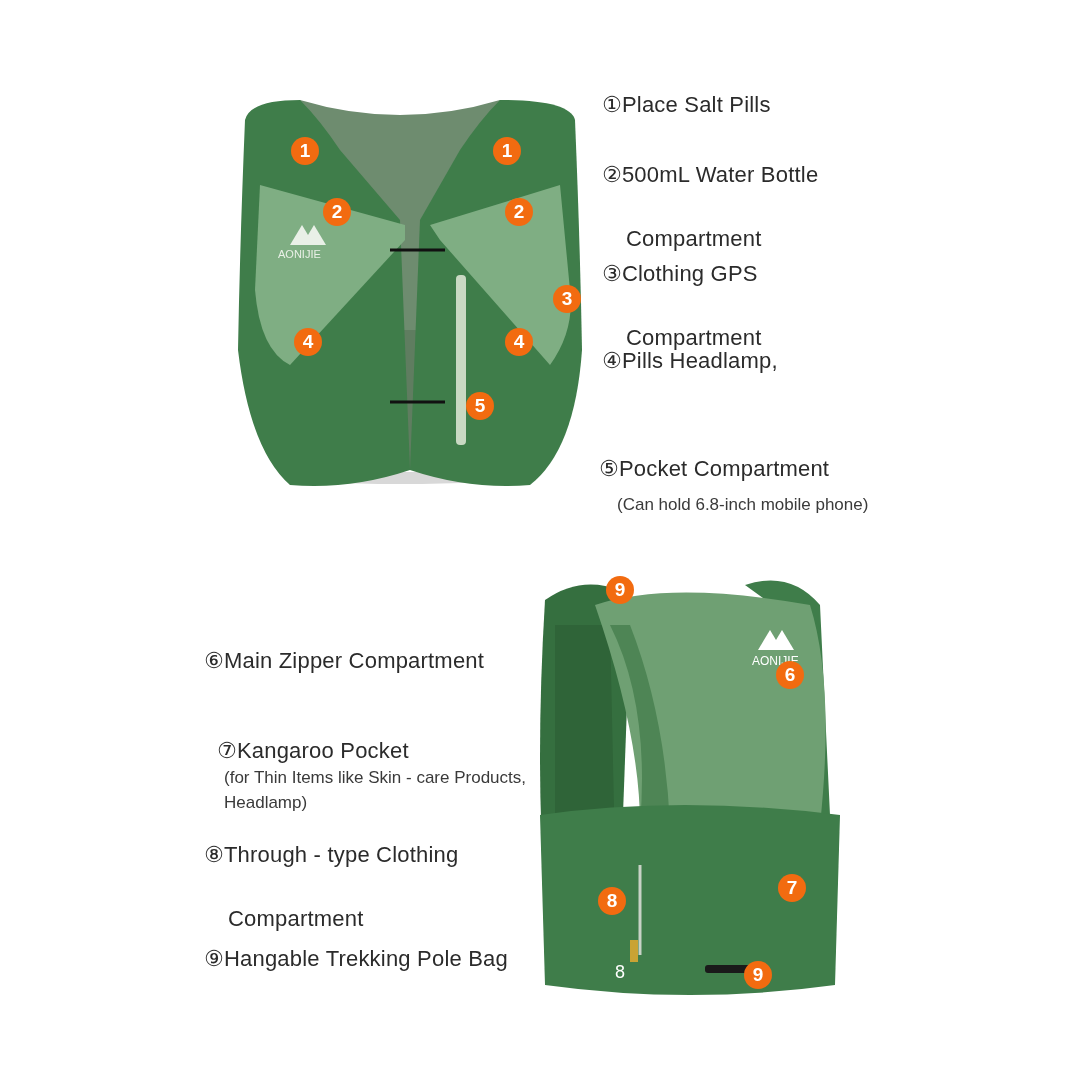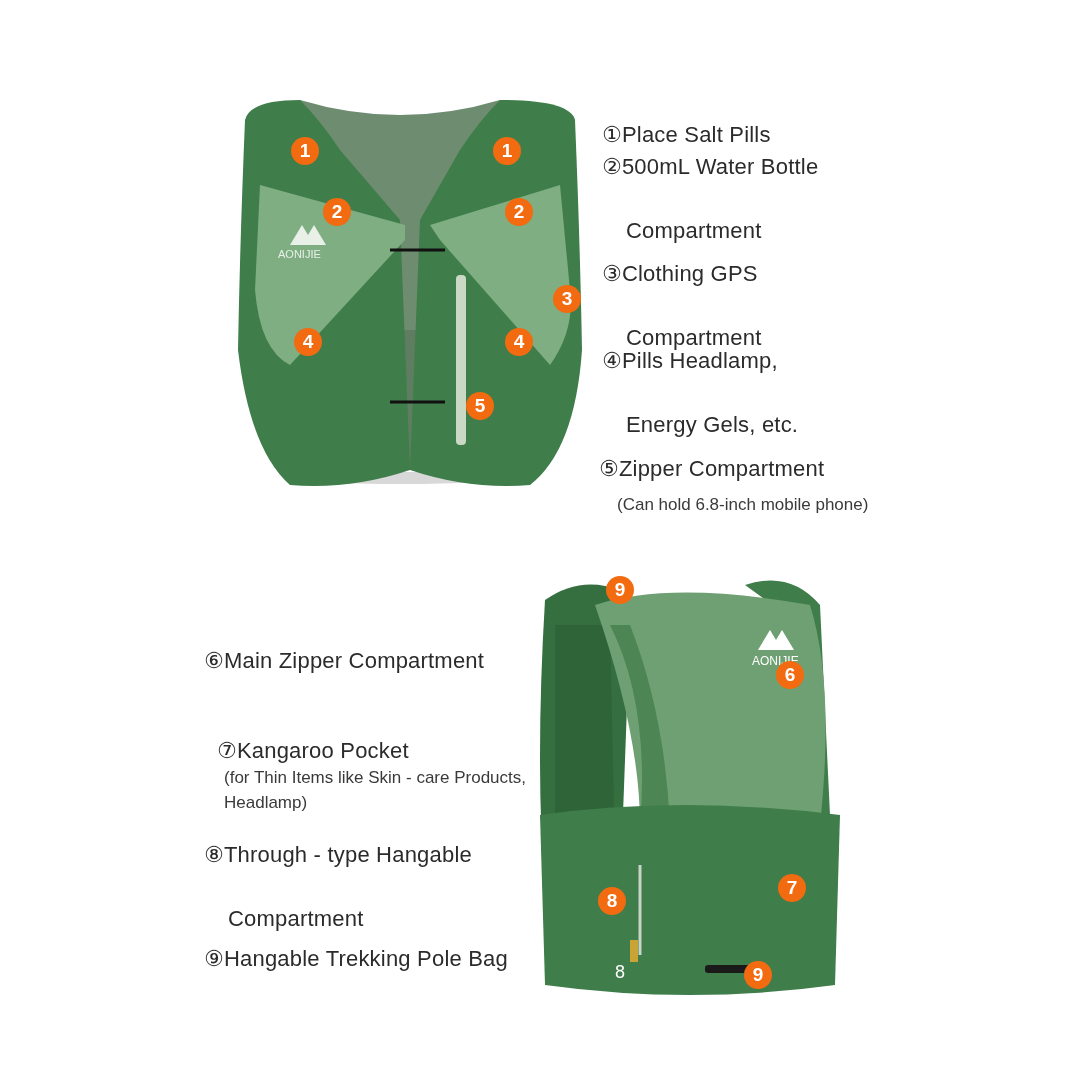--- a/index.html
+++ b/index.html
@@ -41,37 +41,36 @@
 
 <div class="marker" style="left:291px;top:137px">1</div>
 <div class="marker" style="left:493px;top:137px">1</div>
 <div class="marker" style="left:323px;top:198px">2</div>
 <div class="marker" style="left:505px;top:198px">2</div>
 <div class="marker" style="left:553px;top:285px">3</div>
 <div class="marker" style="left:294px;top:328px">4</div>
 <div class="marker" style="left:505px;top:328px">4</div>
 <div class="marker" style="left:466px;top:392px">5</div>
 
-<div class="feat" style="left:602px;top:120px">
+<div class="feat" style="left:602px;top:90px">
   <span class="num">①</span><span>Place Salt Pills</span>
 </div>
-<div class="feat" style="left:602px;top:152px">
+<div class="feat" style="left:602px;top:160px">
   <span class="num">②</span><span>500mL Water Bottle</span>
   <span class="line2">Compartment</span>
 </div>
 <div class="feat" style="left:602px;top:259px">
   <span class="num">③</span><span>Clothing GPS</span>
   <span class="line2">Compartment</span>
 </div>
 <div class="feat" style="left:602px;top:346px">
   <span class="num">④</span><span>Pills Headlamp,</span>
-  <span class="line2">Energy Gels, etc.</span>
 </div>
 <div class="feat" style="left:599px;top:454px">
-  <span class="num">⑤</span><span>Zipper Compartment</span>
+  <span class="num">⑤</span><span>Pocket Compartment</span>
 </div>
 <div class="note" style="left:617px;top:492px">(Can hold 6.8-inch mobile phone)</div>
 
 <svg style="left:520px;top:565px" width="330" height="430" viewBox="0 0 330 430">
 
   <path d="M25 35 Q60 10 100 25 L110 60 L100 330 L25 330 Q15 200 25 35 Z" fill="#356f3f"></path>
   <path d="M35 60 L90 60 L95 290 L35 290 Z" fill="#2f6438"></path>
 
   <path d="M225 20 Q270 5 300 40 L310 250 L290 250 L280 60 Z" fill="#3f7d4a"></path>
 
@@ -99,18 +98,18 @@
   <span class="num">⑥</span><span>Main Zipper Compartment</span>
 </div>
 <div class="feat" style="left:217px;top:736px">
   <span class="num">⑦</span><span>Kangaroo Pocket</span>
 </div>
 <div class="note" style="left:224px;top:765px">
   <span>(for Thin Items like Skin - care Products,</span><br>
   <span>Headlamp)</span>
 </div>
 <div class="feat" style="left:204px;top:840px">
-  <span class="num">⑧</span><span>Through - type Hangable</span>
+  <span class="num">⑧</span><span>Through - type Clothing</span>
   <span class="line2">Compartment</span>
 </div>
 <div class="feat" style="left:204px;top:944px">
   <span class="num">⑨</span><span>Hangable Trekking Pole Bag</span>
 </div>
 
 </body></html>

